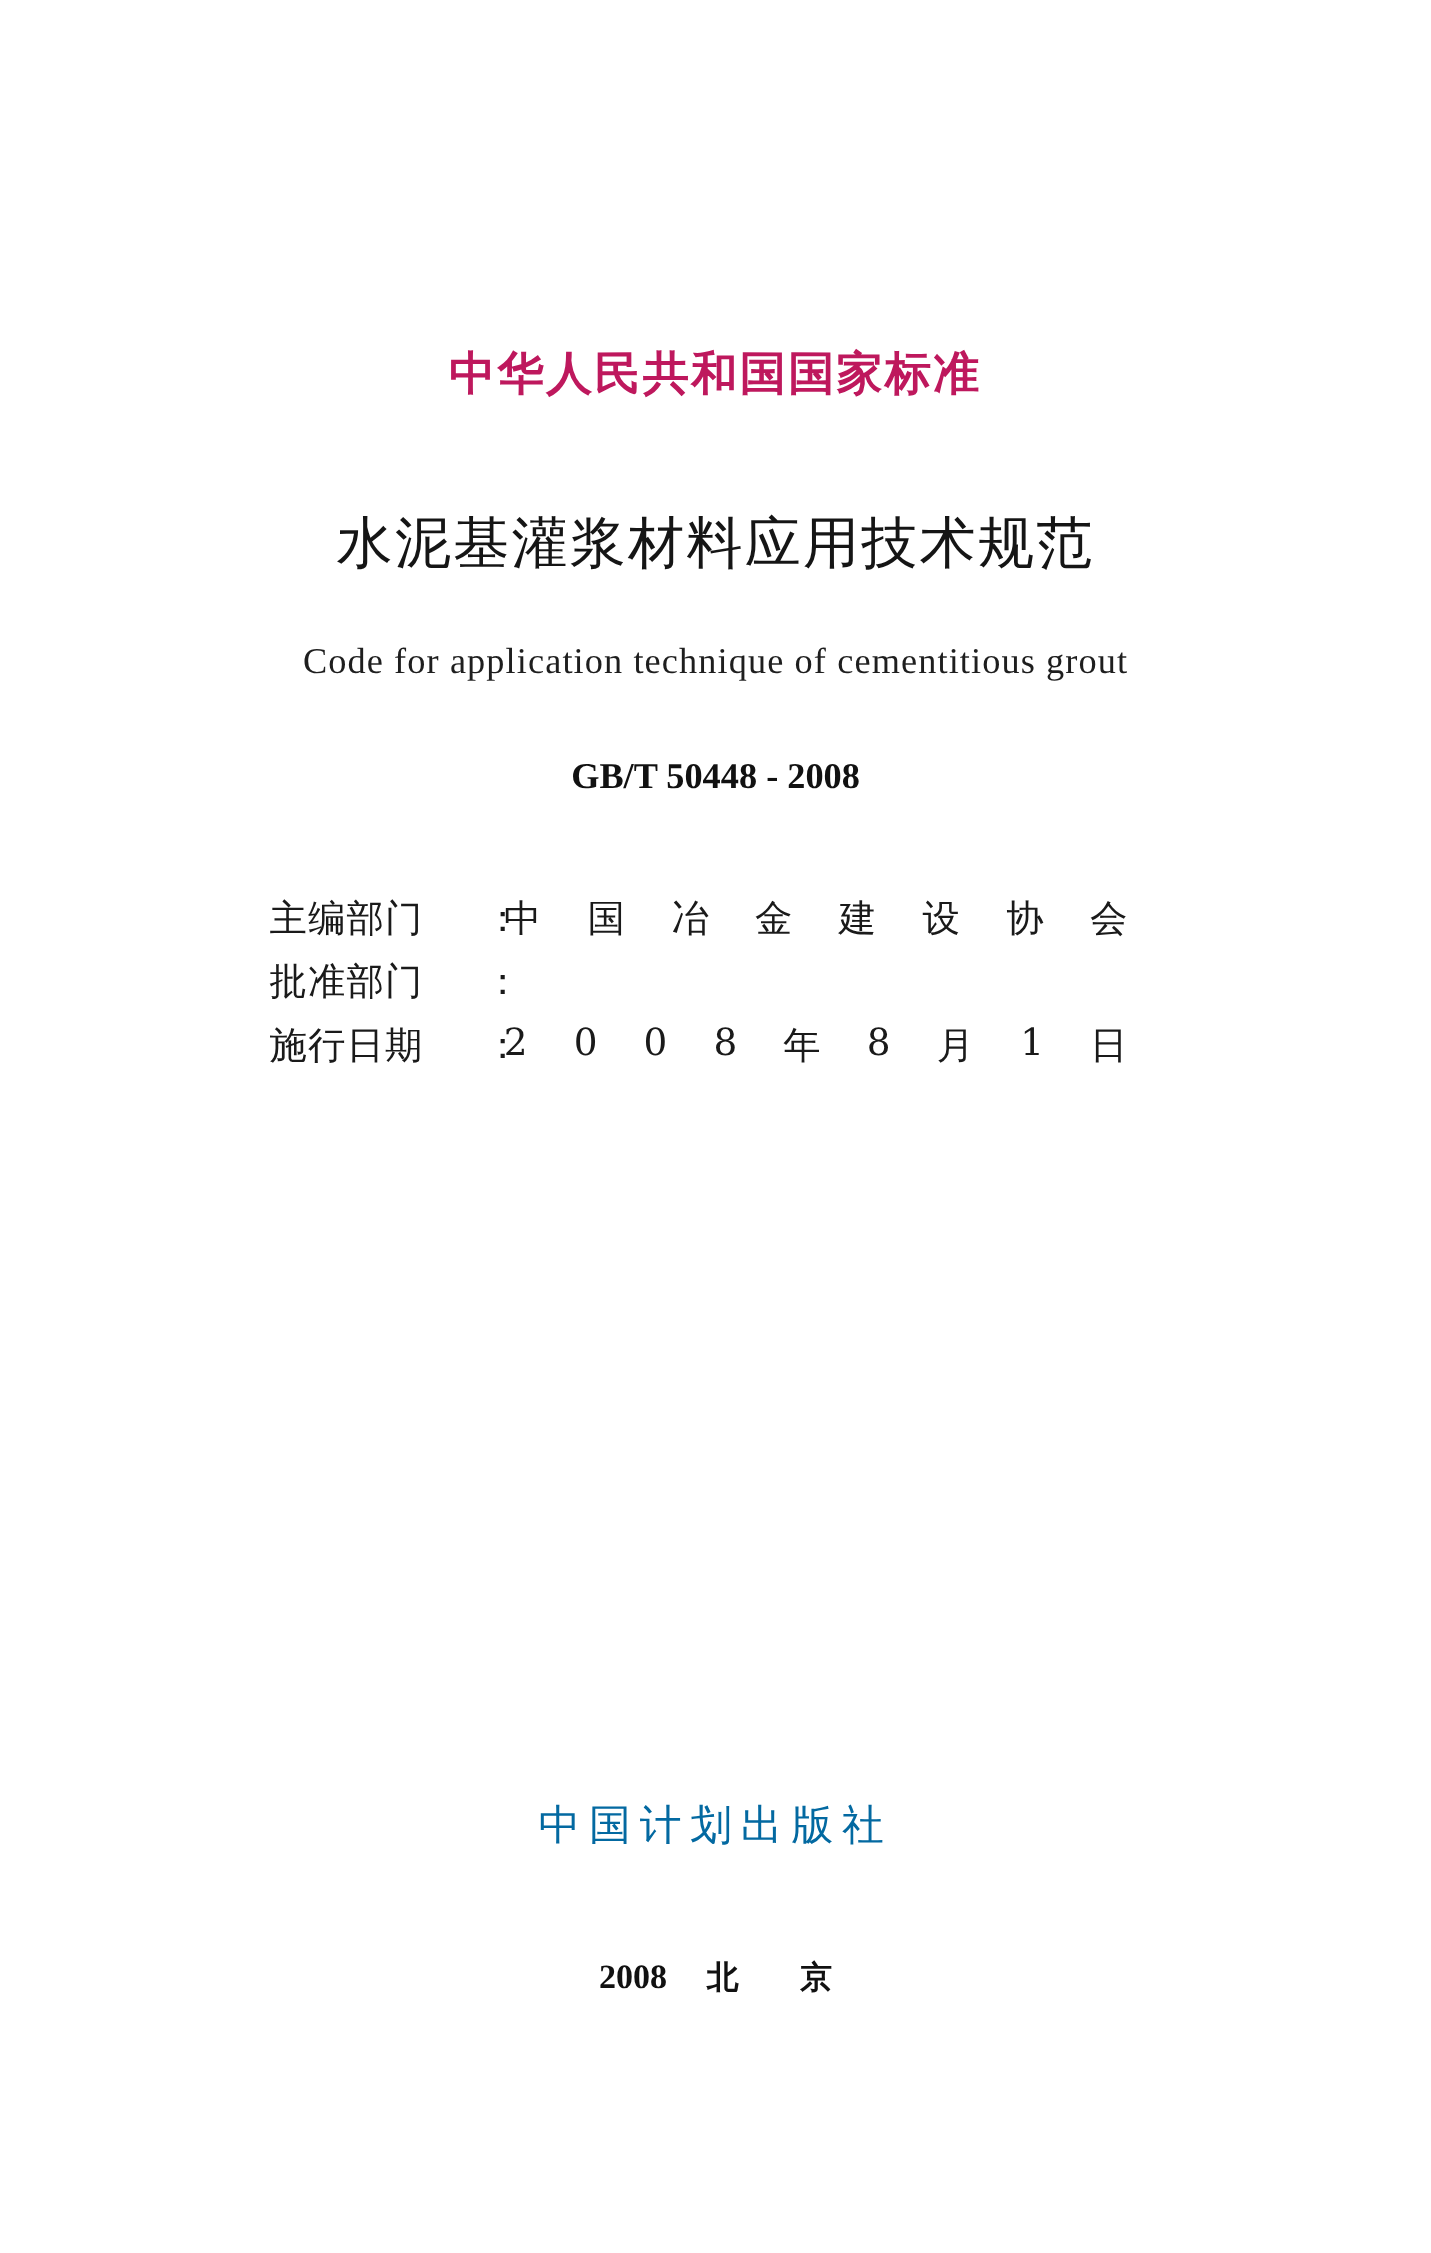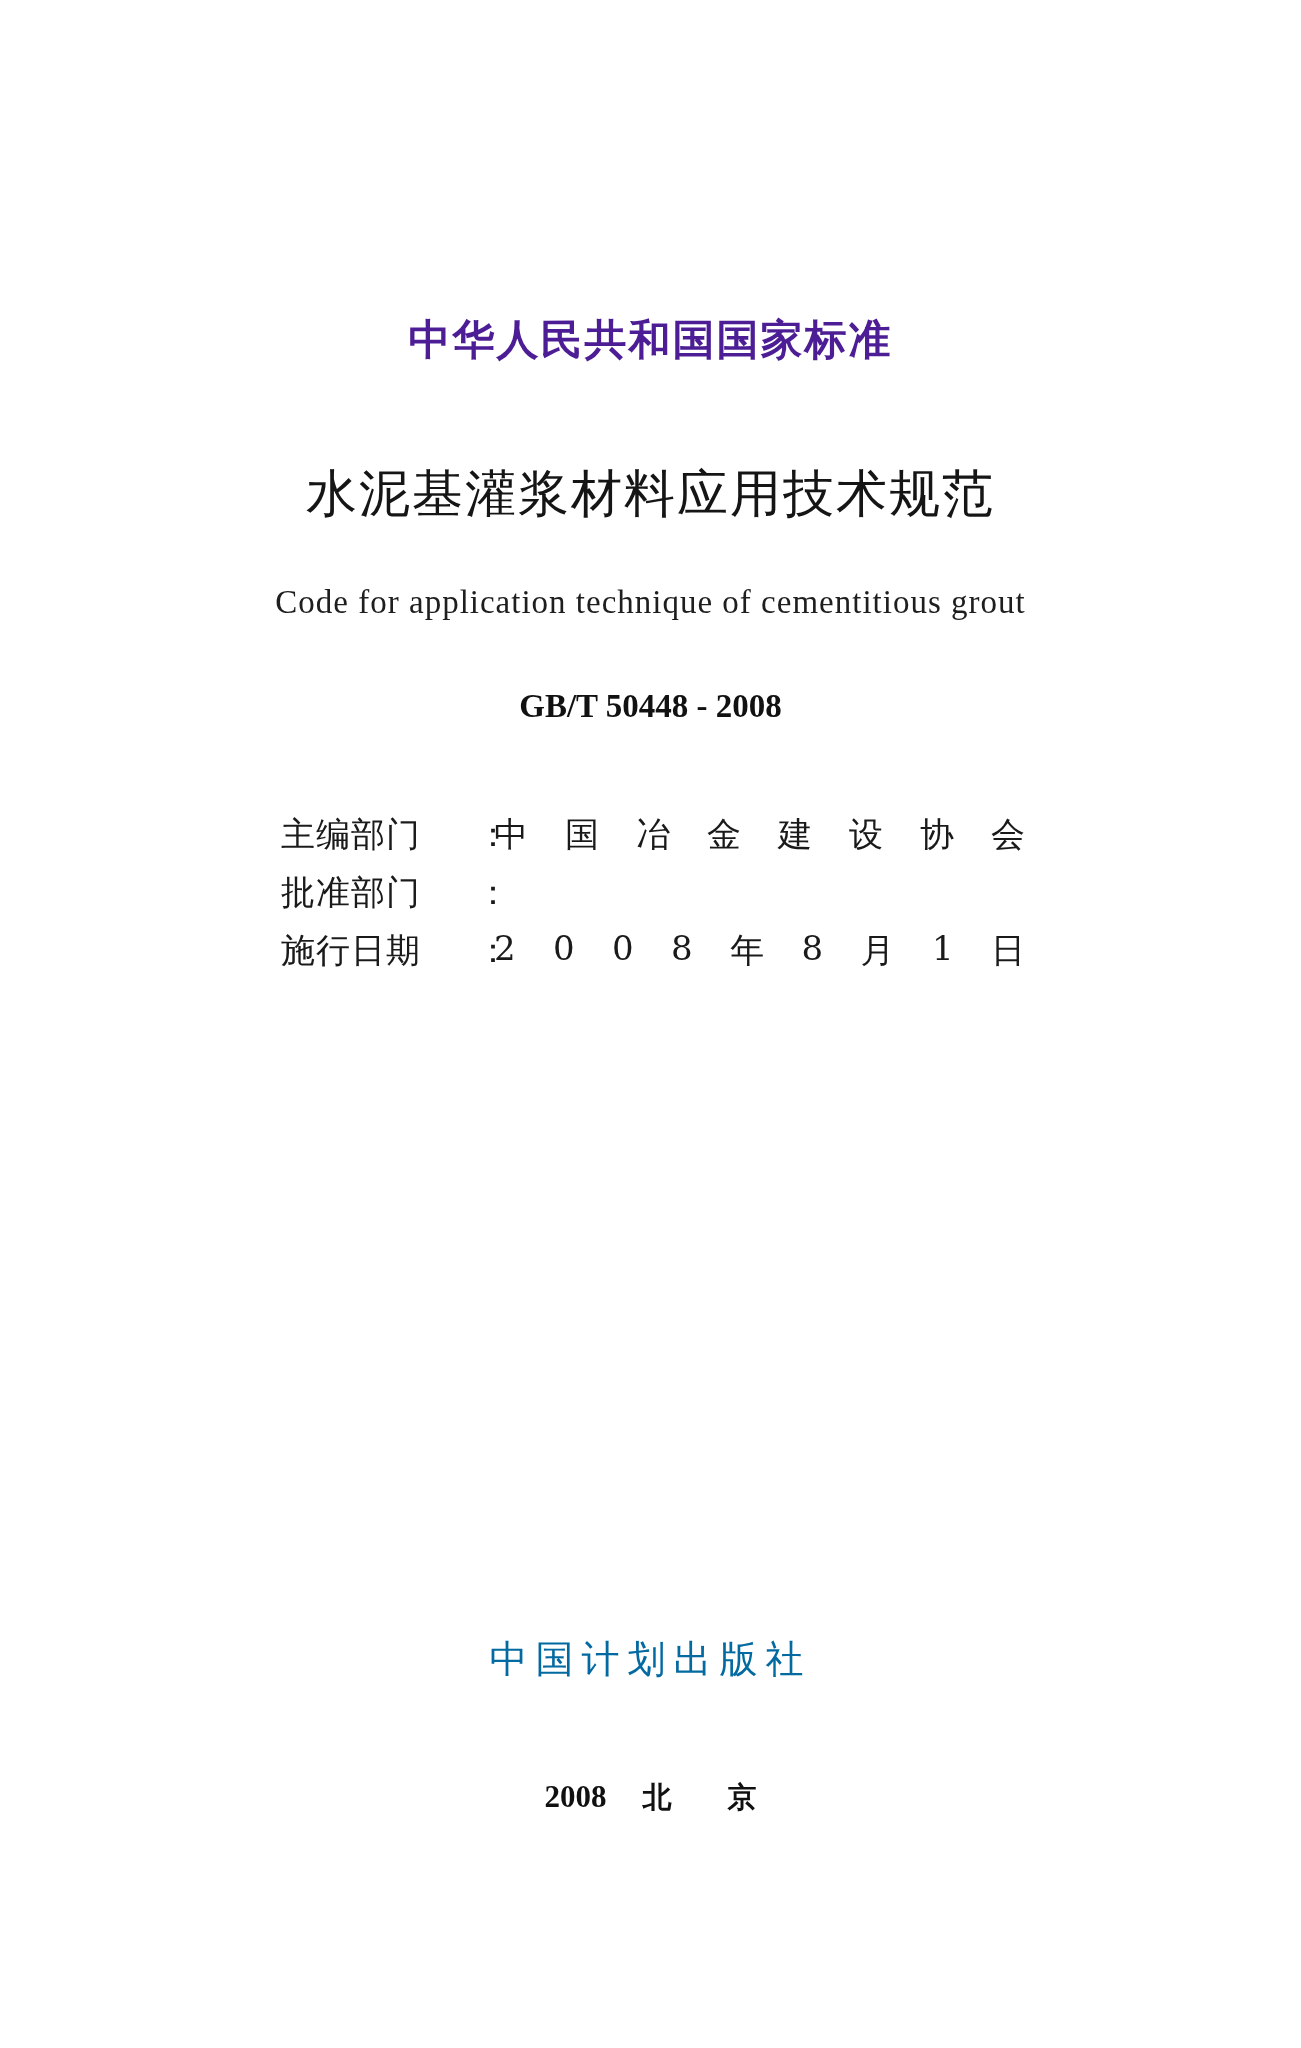--- a/index.html
+++ b/index.html
@@ -3,37 +3,37 @@
 <meta charset="utf-8">
 <style>
   html, body { margin:0; padding:0; }
   body {
     width:1301px; height:2048px; background:#ffffff; position:relative; overflow:hidden;
     color:#1a1a1a;
   }
   .abs { position:absolute; left:0; width:1301px; text-align:center; white-space:nowrap; }
   .std-cat {
     top:312px; font-family:"DejaVu Sans", sans-serif; font-weight:bold; font-size:42px;
-    letter-spacing:2px; color:#4c1d95;
+    letter-spacing:2px; color:#be185d;
   }
   .title-cn {
     top:460px; font-family:"DejaVu Serif", serif; font-size:51px; letter-spacing:2px; color:#151515;
   }
   .title-en {
     top:584px; font-family:"Liberation Serif", serif; font-size:33px; letter-spacing:1px; color:#1e1e1e;
   }
   .std-code {
     top:688px; font-family:"Liberation Serif", serif; font-weight:bold; font-size:33px; color:#111;
   }
   .meta {
     position:absolute; left:245px; top:806px; width:780px;
     font-family:"DejaVu Serif", serif; font-size:34px; color:#1a1a1a;
   }
   .meta-row { display:flex; height:58px; align-items:center; }
-  .meta-label { width:195px; letter-spacing:1px;margin-left:36px; }
+  .meta-label { width:195px; letter-spacing:1px; }
   .meta-sep { width:18px; }
   .meta-value { flex:1; display:flex; justify-content:space-between; }
   .meta-value.tight { letter-spacing:1px; justify-content:flex-start; }
   .publisher {
     top:1634px; font-family:"DejaVu Serif", serif; font-size:38px; letter-spacing:8px; color:#0369a1;
   }
   .imprint {
     top:1738px; font-family:"Liberation Serif", serif; font-weight:bold; font-size:31px; color:#111;margin-top:40px;
   }
   .imprint span { display:inline-block; }

